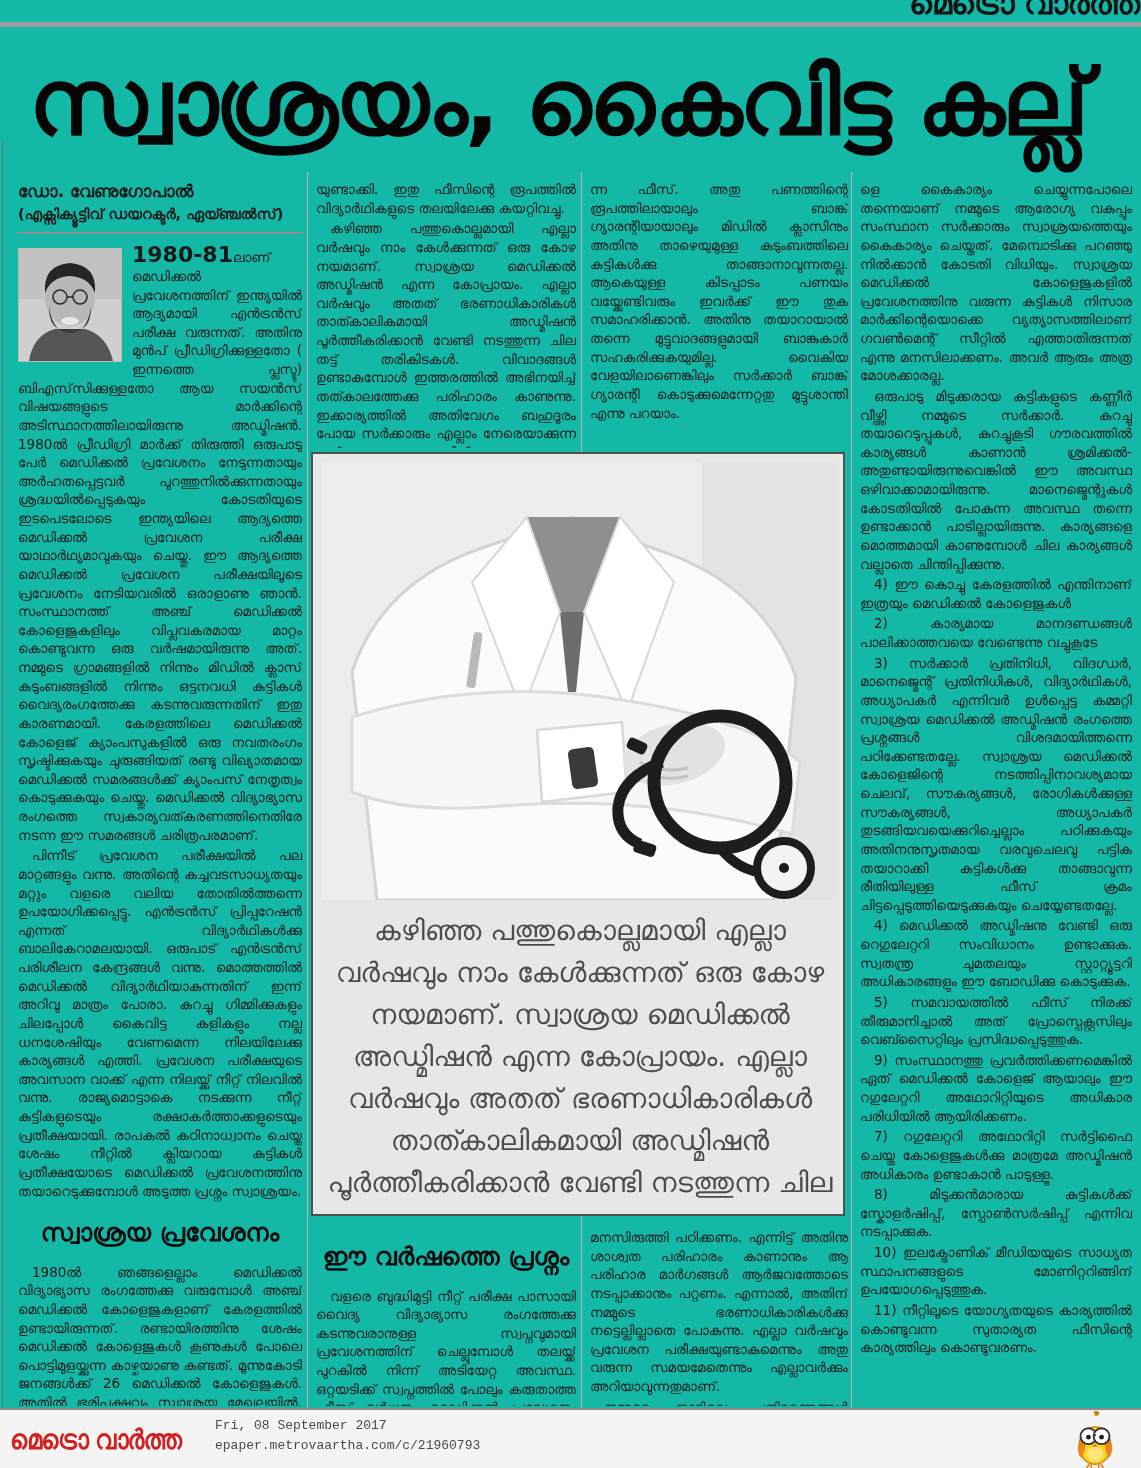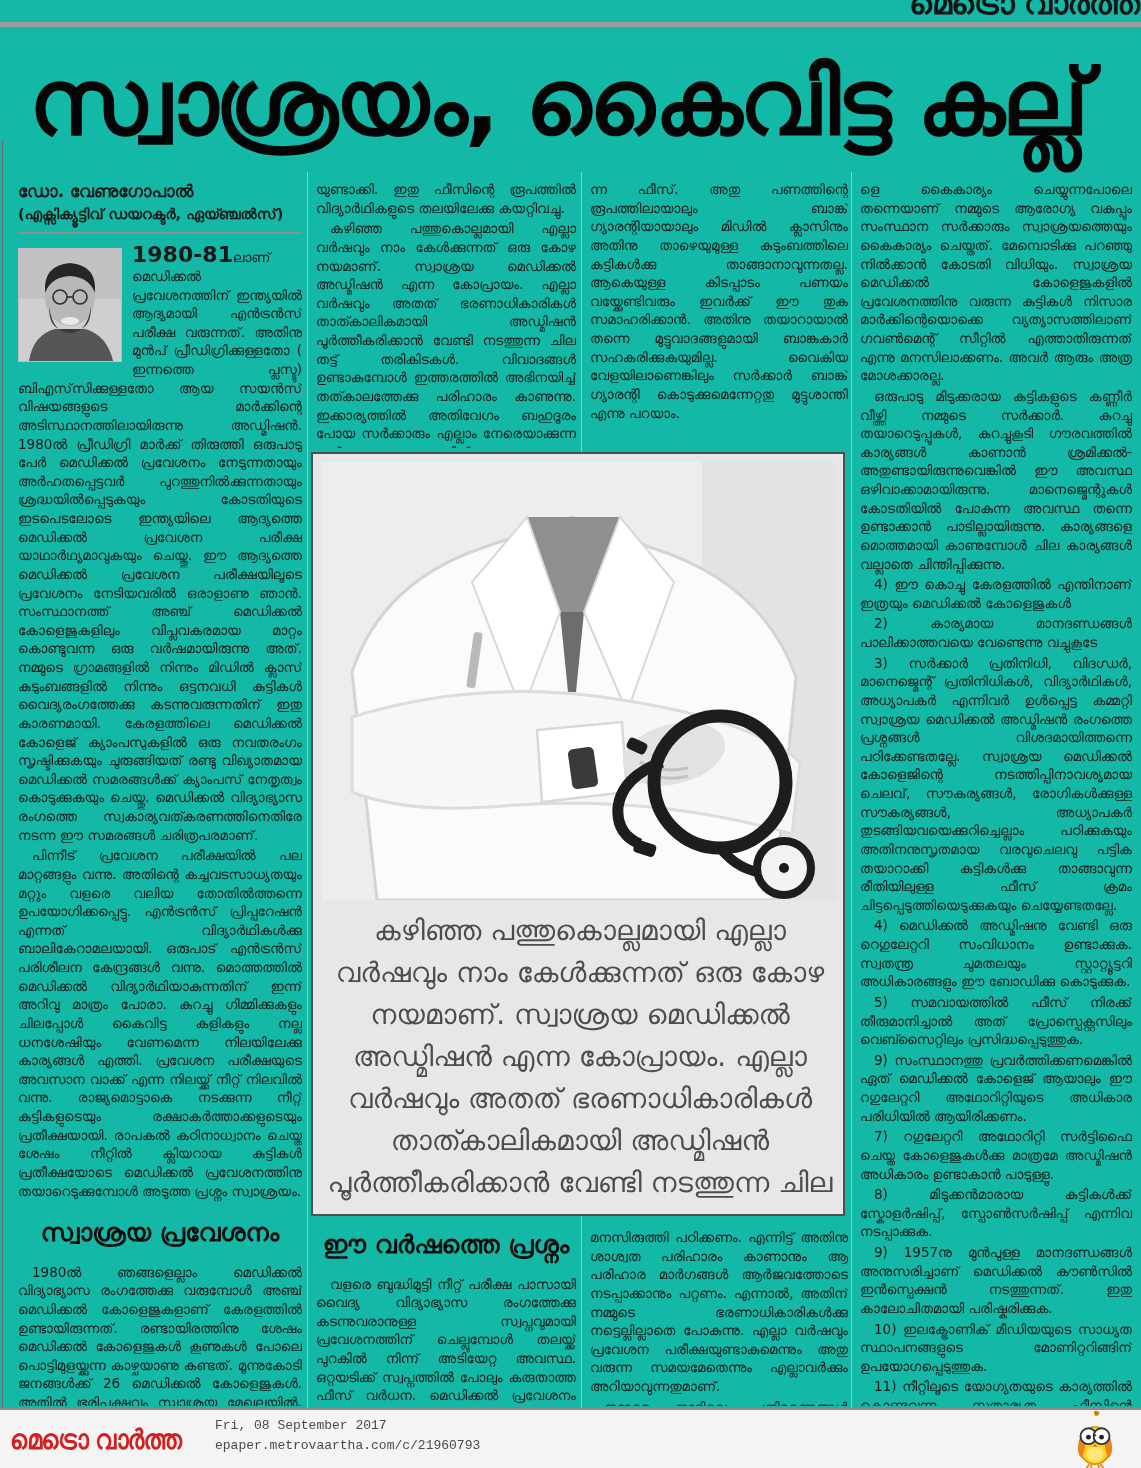--- a/index.html
+++ b/index.html
@@ -46,21 +46,21 @@
   .byline-role { font-size:14.5px; font-weight:bold; line-height:1.3; margin-bottom:8px; }
   .byline-rule { width:100%; height:2px; background:#8f8f8f; margin-bottom:10px; }
 
   .author-photo {
     float:left; width:104px; height:114px; margin:4px 10px 4px 0;
     border:1px solid #bdbdbd; background:#d6d6d6;
   }
   .dropcap { font-size:22px; font-weight:bold; letter-spacing:0; line-height:1; }
 
   .subhead { font-size:25px; font-weight:bold; margin:16px 0 12px 0; text-align:center; color:#0c0c0c; }
-  .subhead.first { margin-top:0; }
+  .subhead.first { margin-top:12px; }
 
   
   .feature-box {
     position:absolute; left:311px; top:452px; width:534px; height:764px;
     background:#e7e7e7; border:2px solid #4f4f4f;
   }
   .doctor-photo {
     position:absolute; left:9px; top:8px; width:514px; height:438px;
     background:#f0f0f0; overflow:hidden;
   }
@@ -145,21 +145,20 @@
     <p>ളെ കൈകാര്യം ചെയ്യുന്നപോലെ തന്നെയാണ് നമ്മുടെ ആരോഗ്യ വകുപ്പും സംസ്ഥാന സർക്കാരും സ്വാശ്രയത്തെയും കൈകാര്യം ചെയ്തത്. മേമ്പൊടിക്കു പറഞ്ഞു നിൽക്കാൻ കോടതി വിധിയും. സ്വാശ്രയ മെഡിക്കൽ കോളെജുകളിൽ പ്രവേശനത്തിനു വരുന്ന കുട്ടികൾ നിസാര മാർക്കിന്റെയൊക്കെ വ്യത്യാസത്തിലാണ് ഗവൺമെന്റ് സീറ്റിൽ എത്താതിരുന്നത് എന്നു മനസിലാക്കണം. അവർ ആരും അത്ര മോശക്കാരല്ല.</p>
     <p class="indent">ഒരുപാടു മിടുക്കരായ കുട്ടികളുടെ കണ്ണീർ വീഴ്ത്തി നമ്മുടെ സർക്കാർ. കുറച്ചു തയാറെടുപ്പുകൾ, കുറച്ചുകൂടി ഗൗരവത്തിൽ കാര്യങ്ങൾ കാണാൻ ശ്രമിക്കൽ- അതുണ്ടായിരുന്നുവെങ്കിൽ ഈ അവസ്ഥ ഒഴിവാക്കാമായിരുന്നു. മാനെജ്മെന്റുകൾ കോടതിയിൽ പോകുന്ന അവസ്ഥ തന്നെ ഉണ്ടാക്കാൻ പാടില്ലായിരുന്നു. കാര്യങ്ങളെ മൊത്തമായി കാണുമ്പോൾ ചില കാര്യങ്ങൾ വല്ലാതെ ചിന്തിപ്പിക്കുന്നു.</p>
     <p class="indent">4) ഈ കൊച്ചു കേരളത്തിൽ എന്തിനാണ് ഇത്രയും മെഡിക്കൽ കോളെജുകൾ</p>
     <p class="indent">2) കാര്യമായ മാനദണ്ഡങ്ങൾ പാലിക്കാത്തവയെ വേണ്ടെന്നു വച്ചുകൂടേ</p>
     <p class="indent">3) സർക്കാർ പ്രതിനിധി, വിദഗ്ധർ, മാനെജ്മെന്റ് പ്രതിനിധികൾ, വിദ്യാർഥികൾ, അധ്യാപകർ എന്നിവർ ഉൾപ്പെട്ട കമ്മറ്റി സ്വാശ്രയ മെഡിക്കൽ അഡ്മിഷൻ രംഗത്തെ പ്രശ്നങ്ങൾ വിശദമായിത്തന്നെ പഠിക്കേണ്ടതല്ലേ. സ്വാശ്രയ മെഡിക്കൽ കോളെജിന്റെ നടത്തിപ്പിനാവശ്യമായ ചെലവ്, സൗകര്യങ്ങൾ, രോഗികൾക്കുള്ള സൗകര്യങ്ങൾ, അധ്യാപകർ തുടങ്ങിയവയെക്കുറിച്ചെല്ലാം പഠിക്കുകയും അതിനനുസൃതമായ വരവുചെലവു പട്ടിക തയാറാക്കി കുട്ടികൾക്കു താങ്ങാവുന്ന രീതിയിലുള്ള ഫീസ് ക്രമം ചിട്ടപ്പെടുത്തിയെടുക്കുകയും ചെയ്യേണ്ടതല്ലേ.</p>
     <p class="indent">4) മെഡിക്കൽ അഡ്മിഷനു വേണ്ടി ഒരു റെഗുലേറ്ററി സംവിധാനം ഉണ്ടാക്കുക. സ്വതന്ത്ര ചുമതലയും സ്റ്റാറ്റ്യൂട്ടറി അധികാരങ്ങളും ഈ ബോഡിക്കു കൊടുക്കുക.</p>
     <p class="indent">5) സമവായത്തിൽ ഫീസ് നിരക്ക് തീരുമാനിച്ചാൽ അത് പ്രോസ്പെക്റ്റസിലും വെബ്സൈറ്റിലും പ്രസിദ്ധപ്പെടുത്തുക.</p>
     <p class="indent">9) സംസ്ഥാനത്തു പ്രവർത്തിക്കണമെങ്കിൽ ഏത് മെഡിക്കൽ കോളെജ് ആയാലും ഈ റഗുലേറ്ററി അഥോറിറ്റിയുടെ അധികാര പരിധിയിൽ ആയിരിക്കണം.</p>
     <p class="indent">7) റഗുലേറ്ററി അഥോറിറ്റി സർട്ടിഫൈ ചെയ്ത കോളെജുകൾക്കു മാത്രമേ അഡ്മിഷൻ അധികാരം ഉണ്ടാകാൻ പാടുള്ളൂ.</p>
     <p class="indent">8) മിടുക്കൻമാരായ കുട്ടികൾക്ക് സ്കോളർഷിപ്പ്, സ്പോൺസർഷിപ്പ് എന്നിവ നടപ്പാക്കുക.</p>
-    <p class="indent">9) 1957നു മുൻപുള്ള മാനദണ്ഡങ്ങൾ അനുസരിച്ചാണ് മെഡിക്കൽ കൗൺസിൽ ഇൻസ്പെക്ഷൻ നടത്തുന്നത്. ഇതു കാലോചിതമായി പരിഷ്കരിക്കുക.</p>
     <p class="indent">10) ഇലക്ട്രോണിക് മീഡിയയുടെ സാധ്യത സ്ഥാപനങ്ങളുടെ മോണിറ്ററിങ്ങിന് ഉപയോഗപ്പെടുത്തുക.</p>
     <p class="indent">11) നീറ്റിലൂടെ യോഗ്യതയുടെ കാര്യത്തിൽ കൊണ്ടുവന്ന സുതാര്യത ഫീസിന്റെ കാര്യത്തിലും കൊണ്ടുവരണം.</p>
 
   </div>
 
   <div class="feature-box">
     <div class="doctor-photo">
       <svg width="514" height="438" viewBox="0 0 514 438" preserveAspectRatio="none" xmlns="http://www.w3.org/2000/svg">
         <rect x="0" y="0" width="514" height="438" fill="#ededed"></rect>
         <rect x="380" y="0" width="134" height="438" fill="#e3e3e3"></rect>

